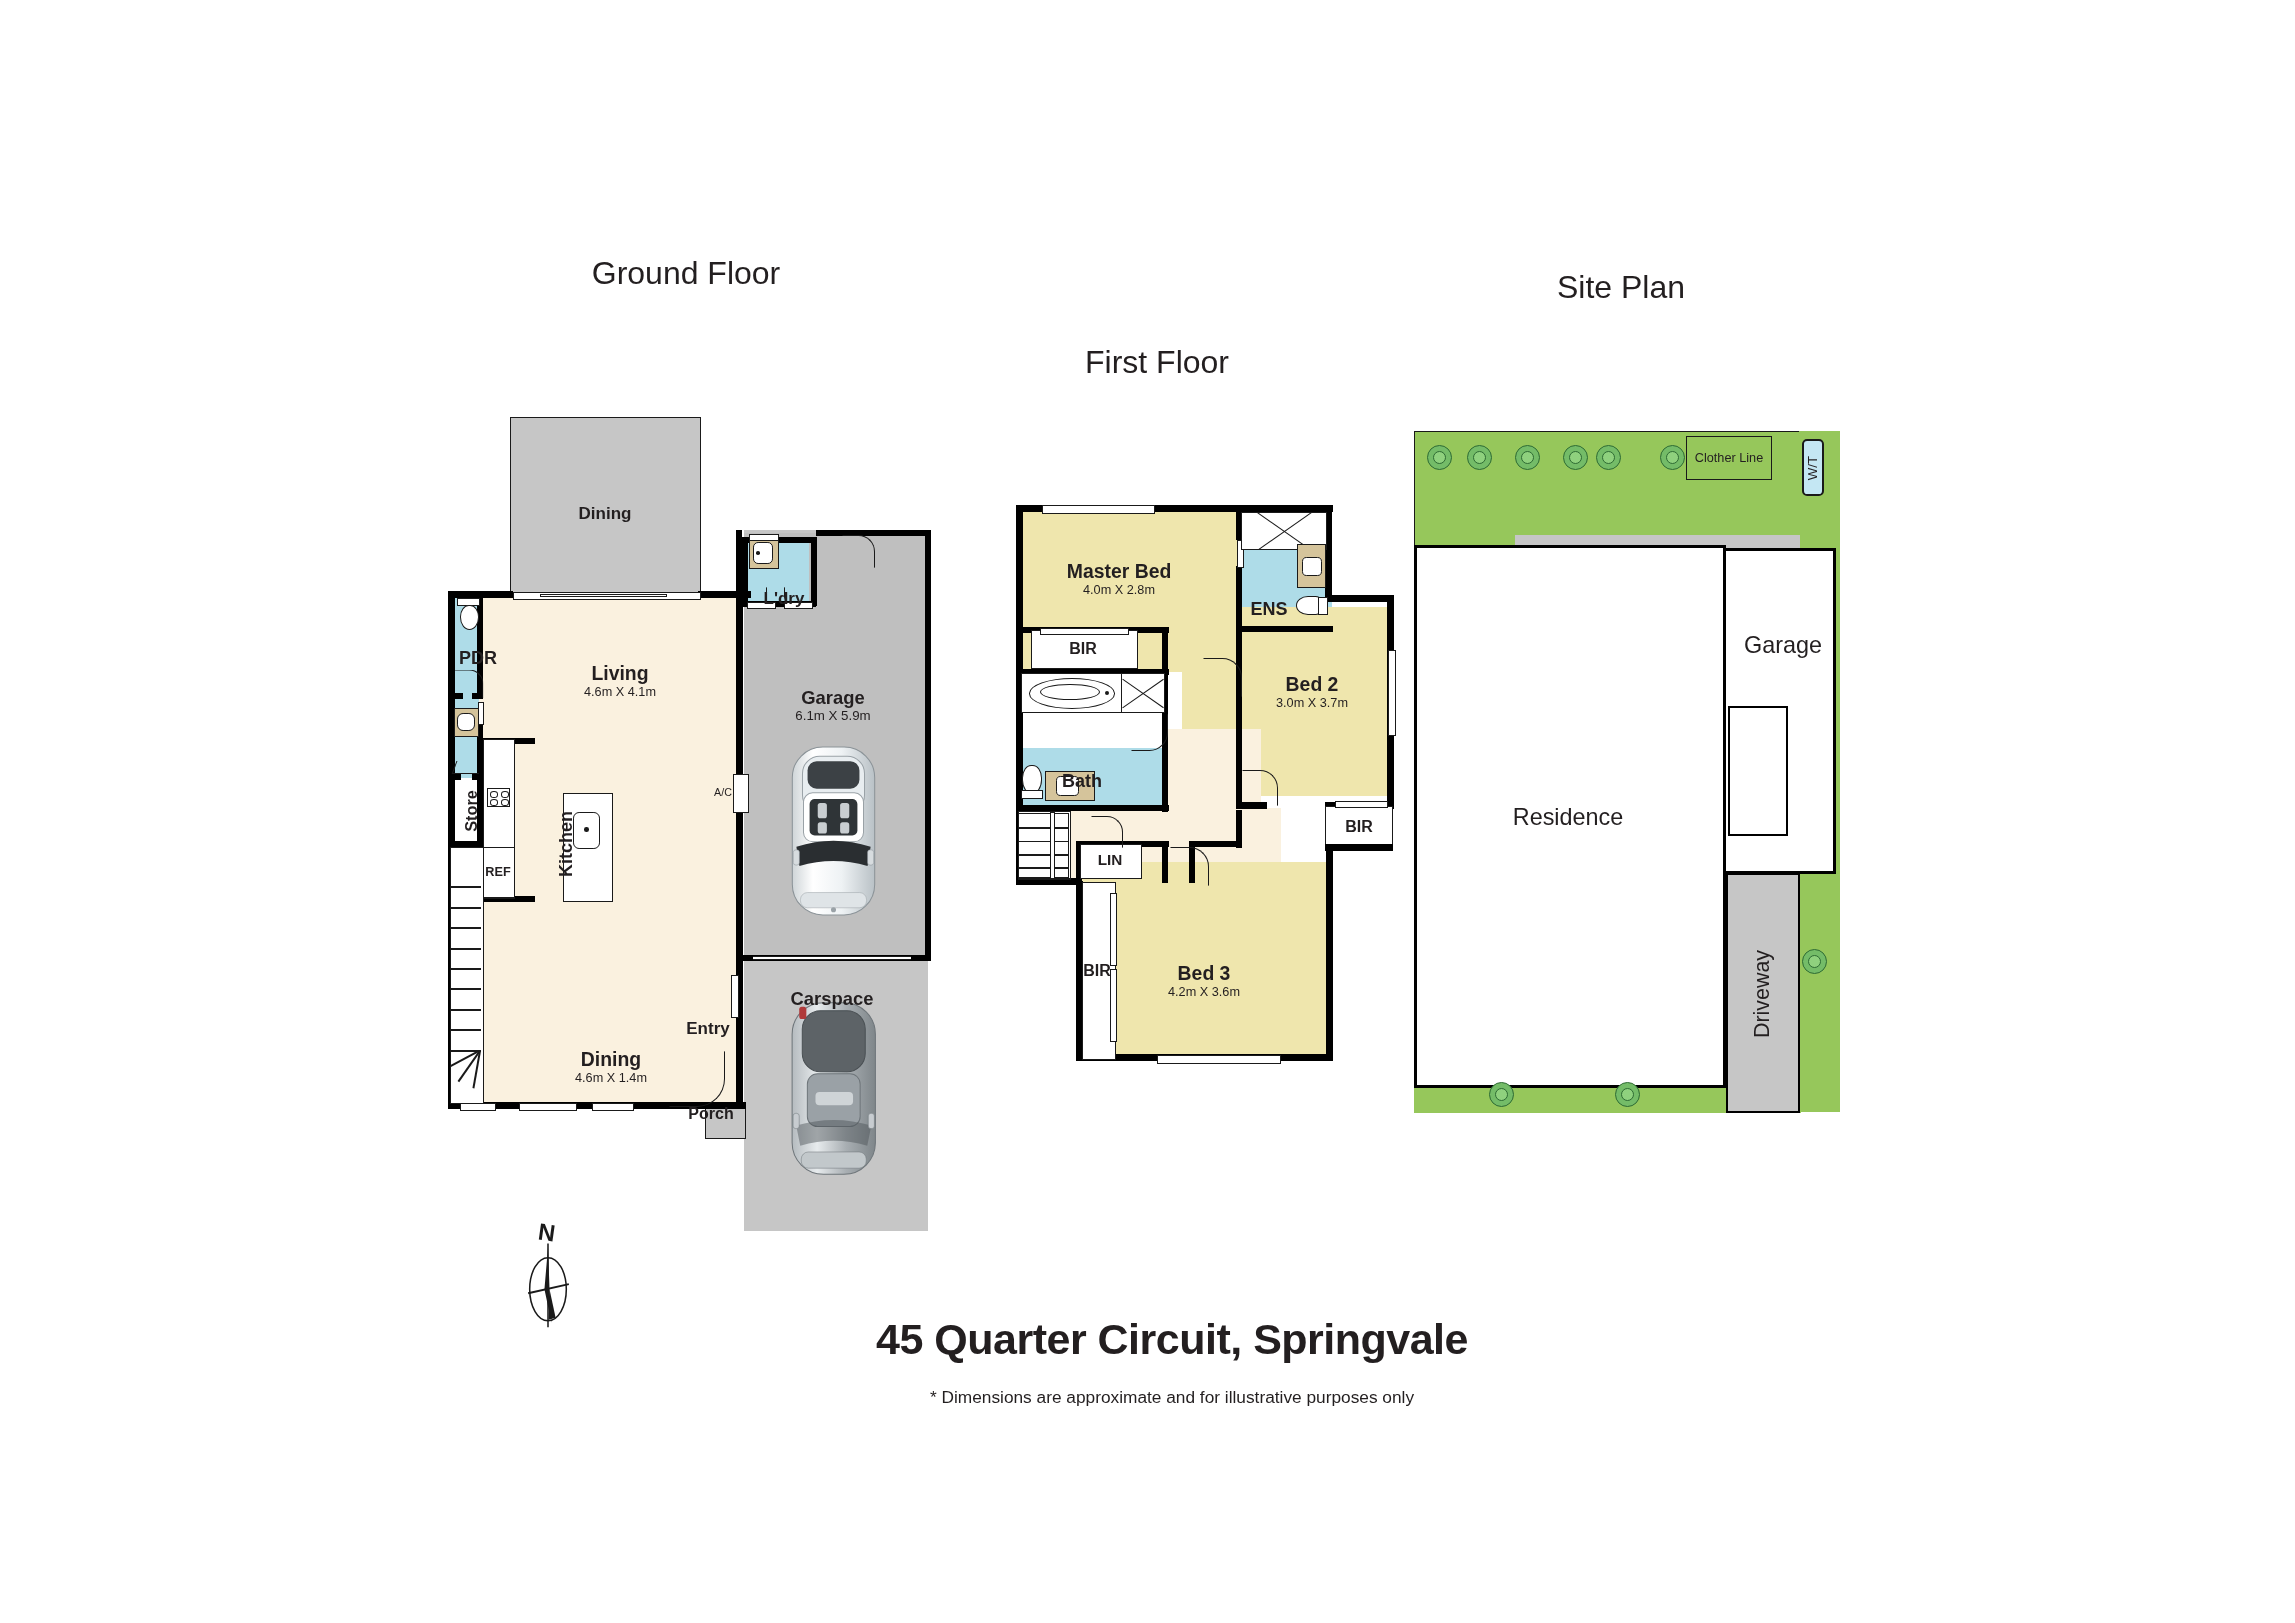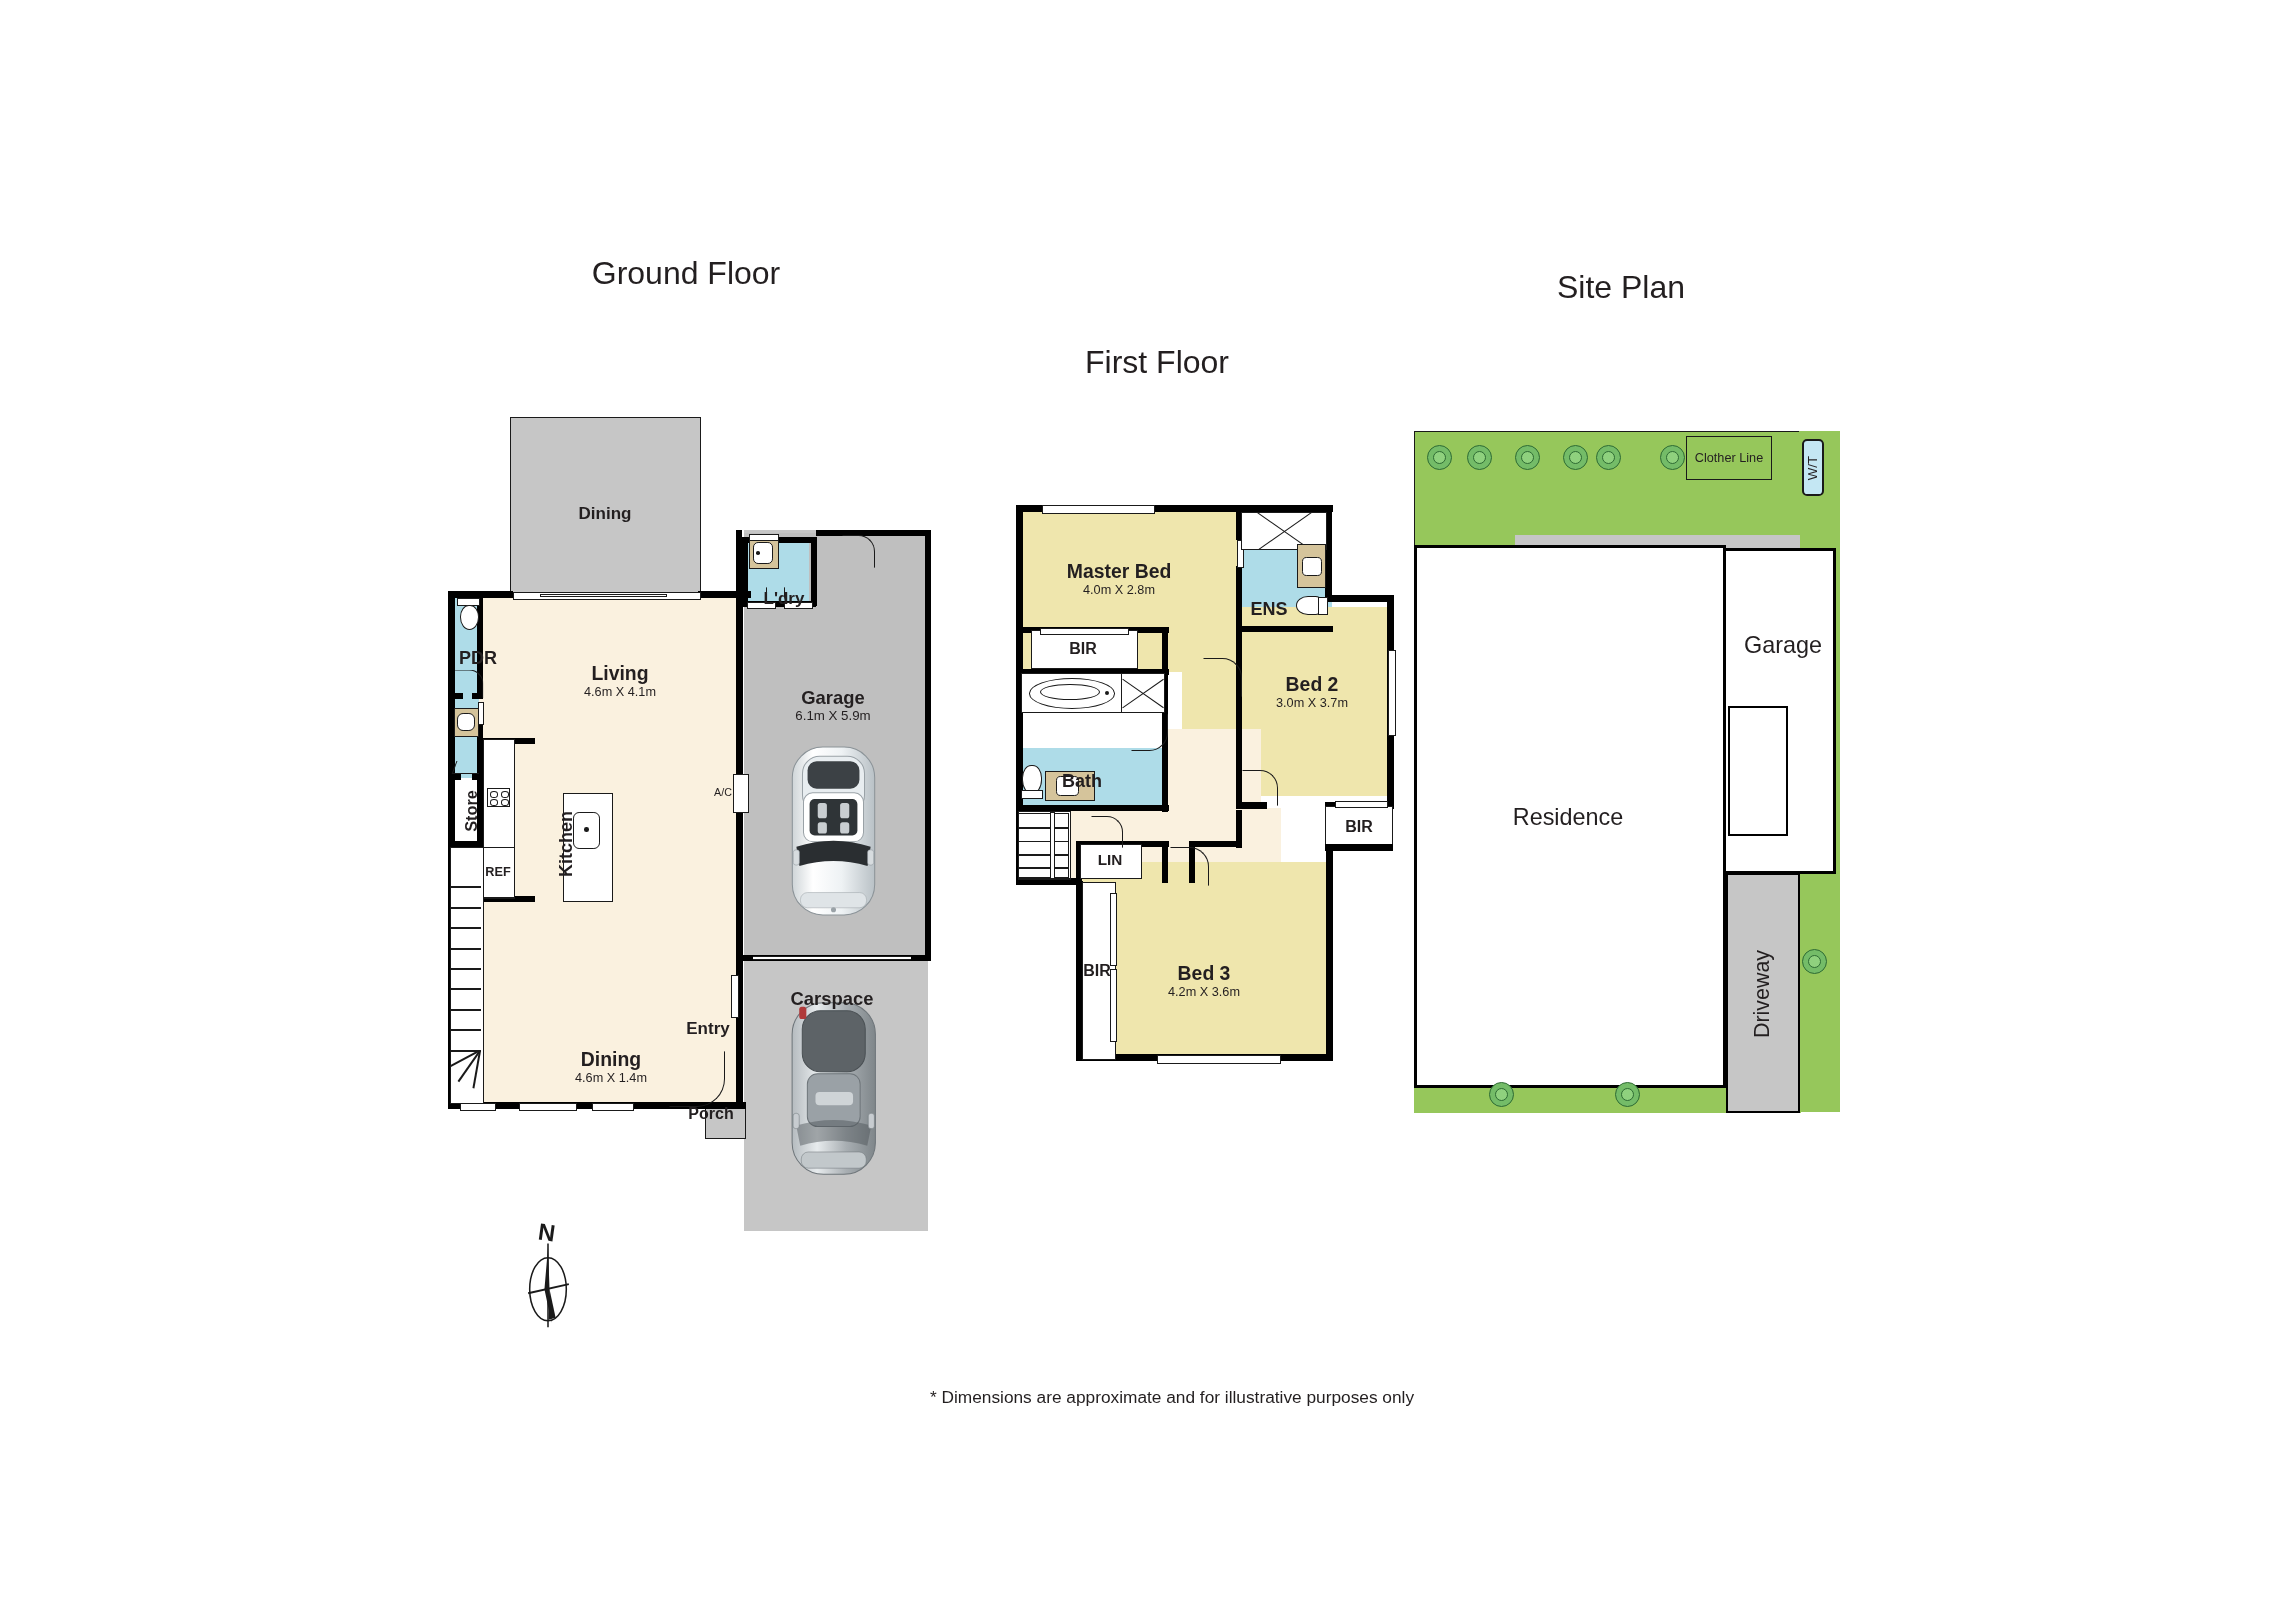--- a/index.html
+++ b/index.html
@@ -490,16 +490,17 @@
 
   <svg class="compass" style="left:520px;top:1218px;width:56px;height:117px;" viewBox="0 0 110 230">
     <text x="34" y="42" font-family="Liberation Sans, sans-serif" font-size="46" font-weight="700" fill="#1a1a1a" transform="rotate(8 34 42)">N</text>
     <ellipse cx="55" cy="140" rx="36" ry="62" fill="none" stroke="#1a1a1a" stroke-width="3"></ellipse>
     <line x1="55" y1="50" x2="55" y2="215" stroke="#1a1a1a" stroke-width="3"></line>
     <line x1="16" y1="148" x2="96" y2="130" stroke="#1a1a1a" stroke-width="4"></line>
     <polygon points="55,58 48,140 62,206 58,140" fill="#1a1a1a"></polygon>
     <polygon points="58,140 70,196 56,200" fill="#1a1a1a"></polygon>
   </svg>
 
+  <div class="maintitle" style="left:1172px;top:1315px;">45 Quarter Circuit, Springvale</div>
   <div class="subtitle" style="left:1172px;top:1387px;">* Dimensions are approximate and for illustrative purposes only</div>
 
 </div>
 
 
 </body></html>

